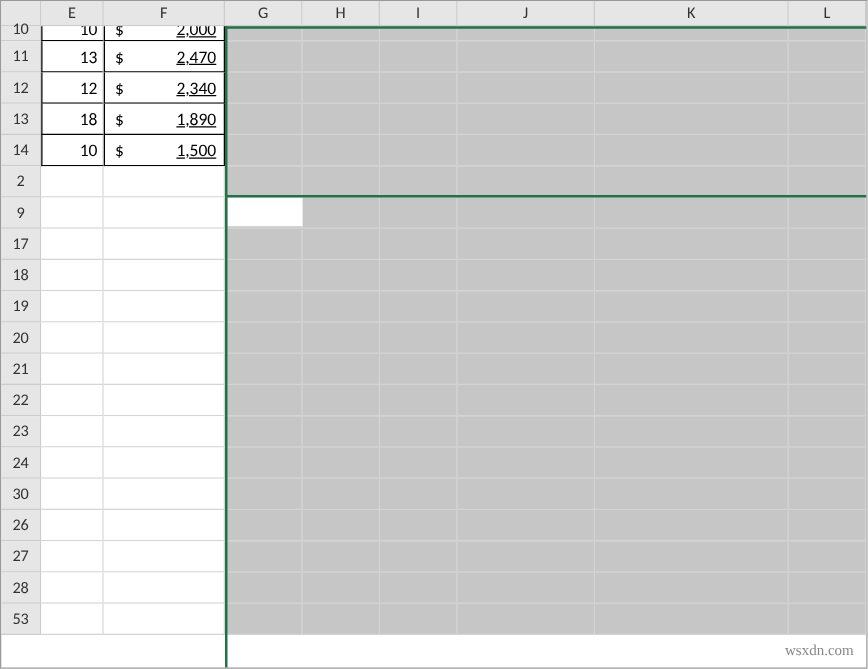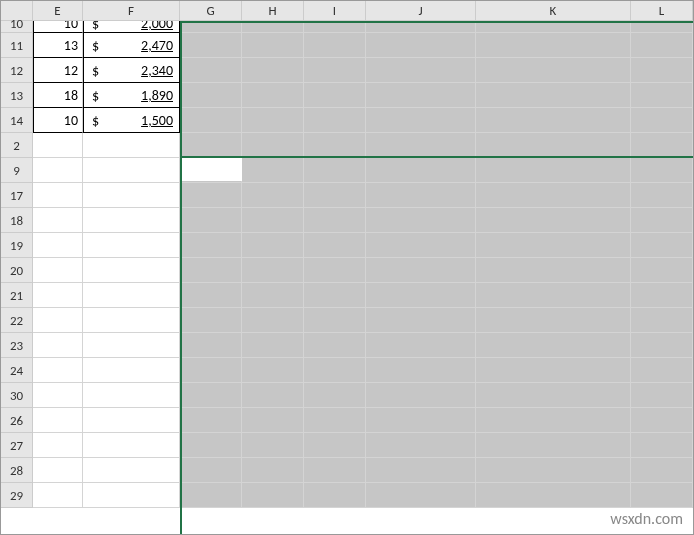--- a/index.html
+++ b/index.html
@@ -184,23 +184,24 @@
       width: 60px;
       height: 23px;
       background: #fff;
       z-index: 5;
       border: none;
     }
     .watermark {
       position: absolute;
       bottom: 6px;
       right: 10px;
-      font-size: 16px;
+      font-size: 12px;
       color: #888;
       z-index: 100;
+      font-family: Liberation Serif, serif;
     }
   </style>
 </head>
 <body>
 
 <div class="sheet">
 
   <div class="col-headers">
     <div class="corner"></div>
     <div class="col-header" style="width:50px">E</div>
@@ -226,21 +227,21 @@
     <div class="row-header">19</div>
     <div class="row-header">20</div>
     <div class="row-header">21</div>
     <div class="row-header">22</div>
     <div class="row-header">23</div>
     <div class="row-header">24</div>
     <div class="row-header">30</div>
     <div class="row-header">26</div>
     <div class="row-header">27</div>
     <div class="row-header">28</div>
-    <div class="row-header">29</div>
+    <div class="row-header">53</div>
   </div>
 
   <div class="grid">
 
     <div class="grid-row partial">
       <div class="cell cell-e data-border-left data-border-bottom" style="line-height:6px">10</div>
       <div class="cell cell-f data-border-left data-border-right data-border-bottom" style="line-height:6px">
         <span class="currency">$</span>
         <span class="amount">2,000</span>
       </div>

